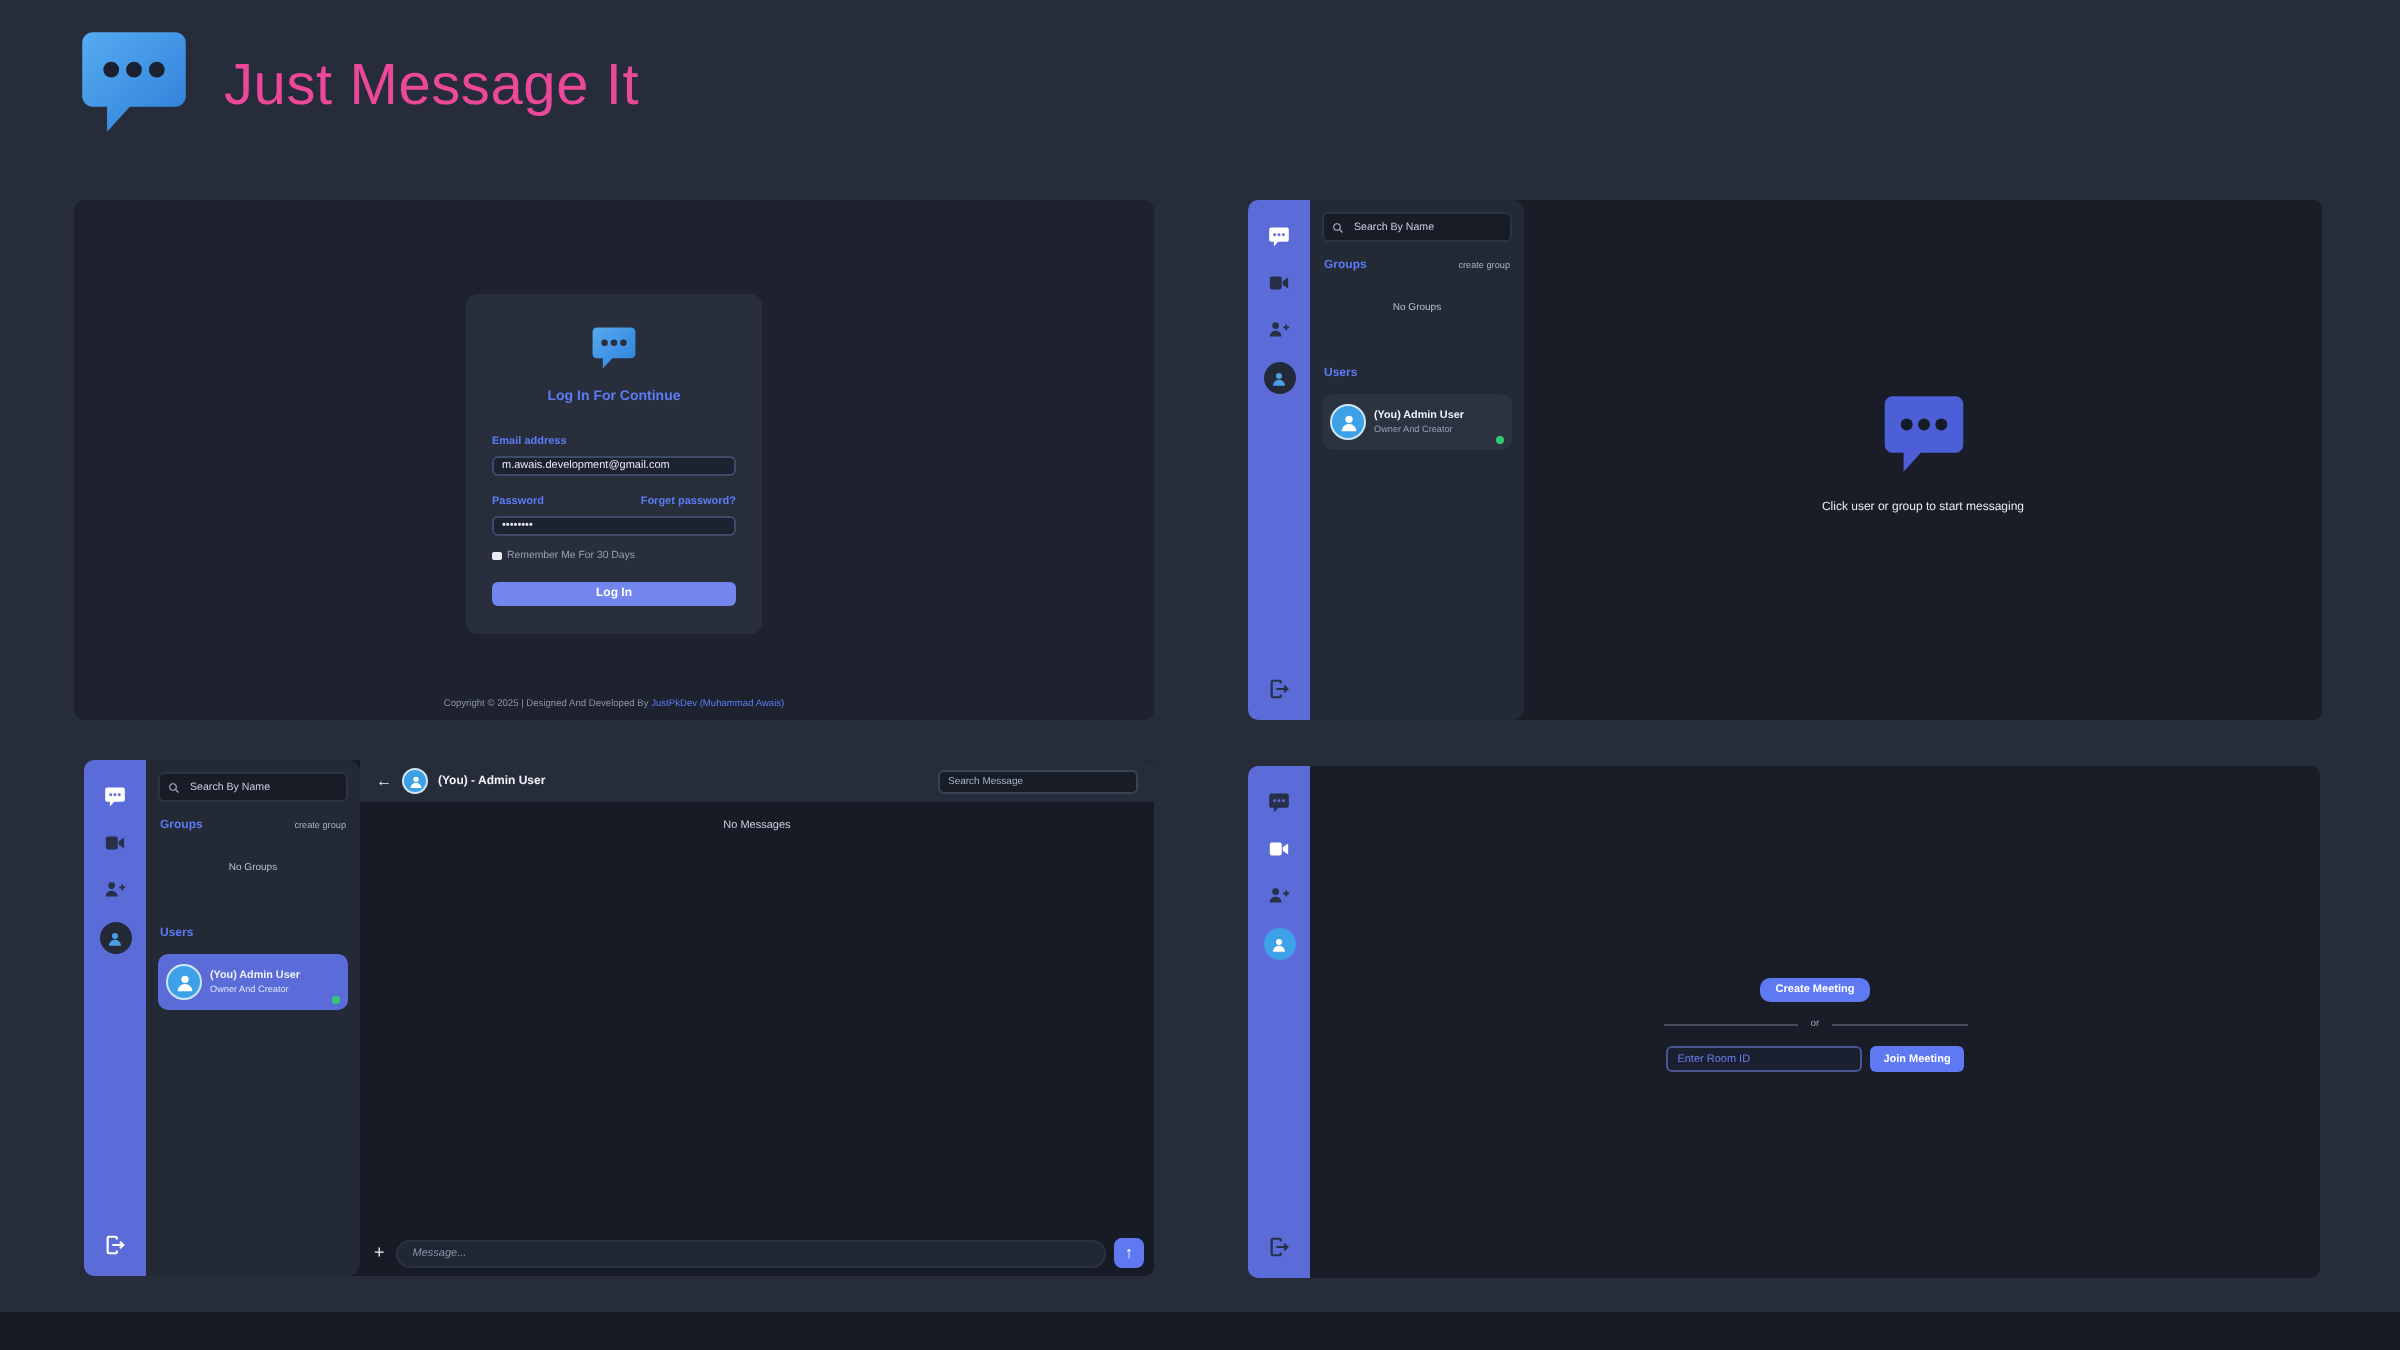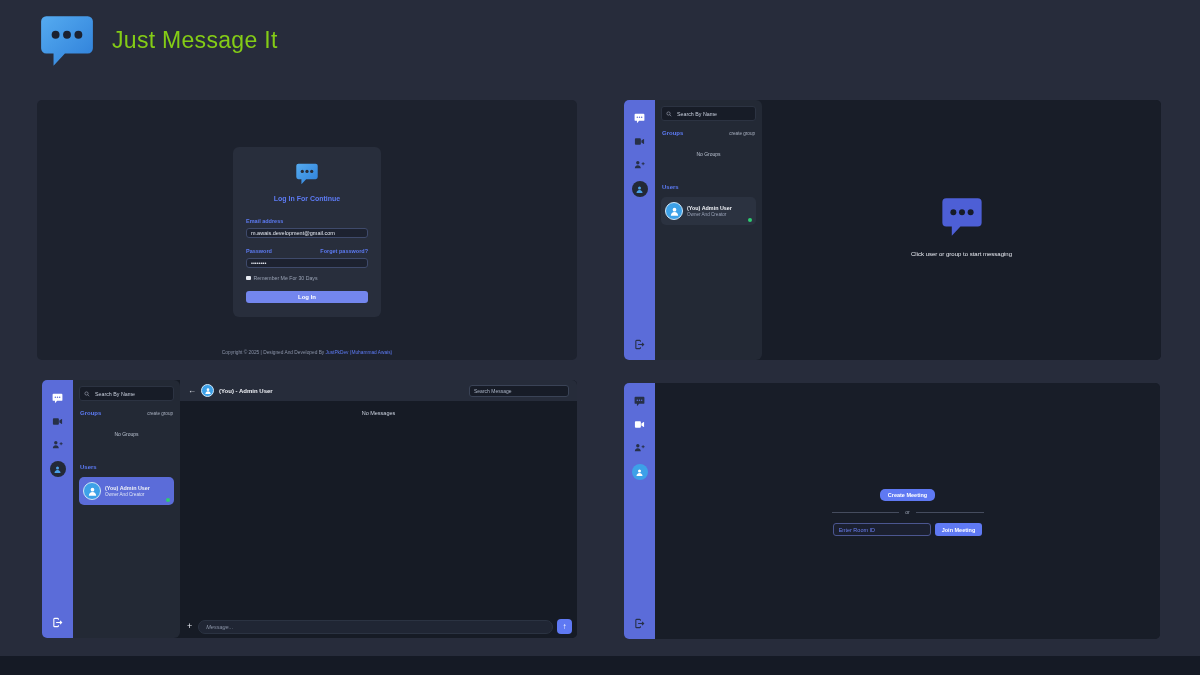--- a/index.html
+++ b/index.html
@@ -5,21 +5,21 @@
   html,body{margin:0;padding:0;}
   body{
     width:1200px;height:675px;position:relative;overflow:hidden;
     background:#272c3b;
     font-family:"Liberation Sans", sans-serif;
     -webkit-font-smoothing:antialiased;
   }
   .abs{position:absolute;}
 
   
-  .site-title{left:112px;top:27px;color:#84cc16;font-size:23px;letter-spacing:.3px;}
+  .site-title{left:112px;top:27px;color:#ec4899;font-size:29px;letter-spacing:.3px;}
   .logo-wrap{left:38px;top:12px;width:58px;height:58px;}
 
   
   .panel{border-radius:5px;overflow:hidden;display:flex;}
   .p1{left:37px;top:100px;width:540px;height:260px;background:#1d222e;display:block;}
   .p2{left:624px;top:100px;width:537px;height:260px;background:#181d28;}
   .p3{left:42px;top:380px;width:535px;height:258px;background:#161b25;}
   .p4{left:624px;top:383px;width:536px;height:256px;background:#181d28;}
   .bottom-strip{left:0;top:656px;width:1200px;height:19px;background:#151a25;}
 

